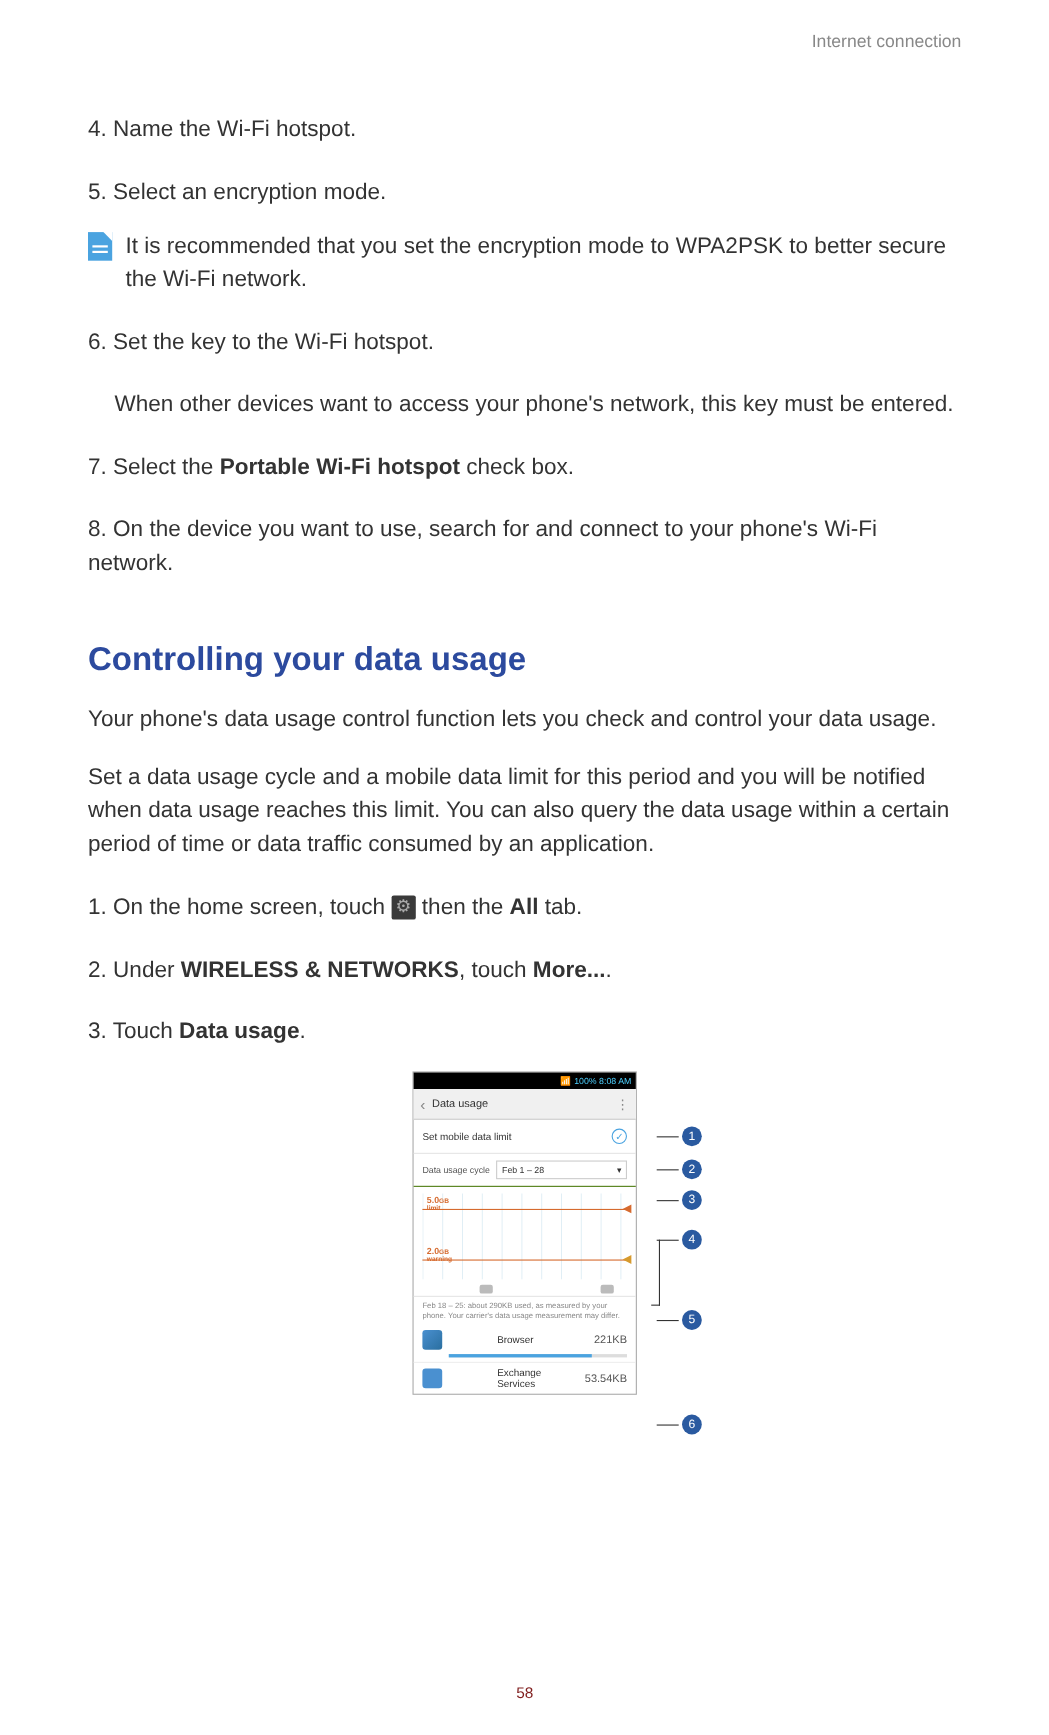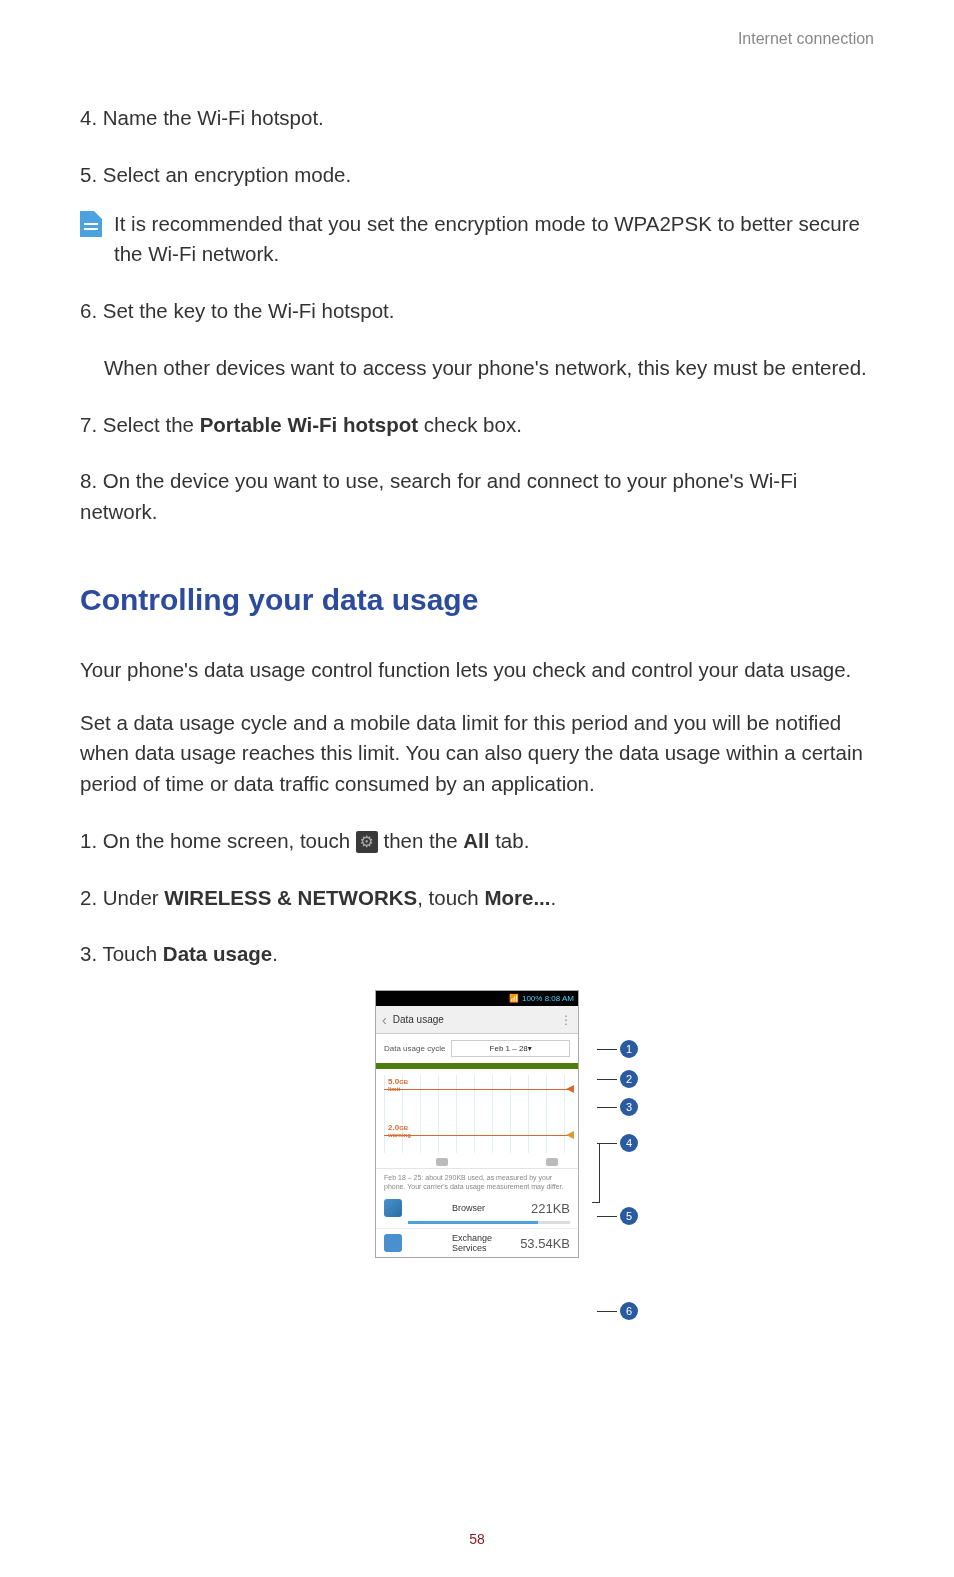--- a/index.html
+++ b/index.html
@@ -64,21 +64,21 @@
     .note-text {
       font-size: 20.5px;
       color: #333;
       line-height: 1.5;
     }
     h2 {
       color: #2c4a9e;
       font-size: 30px;
       font-weight: bold;
       margin-top: 55px;
-      margin-bottom: 38px;
+      margin-bottom: 22px;
     }
     .para {
       font-size: 20.5px;
       color: #333;
       line-height: 1.5;
       margin-bottom: 22px;
     }
     .settings-icon {
       display: inline-block;
       width: 22px;
@@ -170,32 +170,32 @@
       border: 1.5px solid #4aa3e0;
       color: #4aa3e0;
       font-size: 9px;
       text-align: center;
       line-height: 12px;
     }
     .cycle-row {
       display: flex;
       align-items: center;
       padding: 6px 8px;
-      border-bottom: 6px solid #4d7c0f;
+      border-bottom: 1px solid #4d7c0f;
       font-size: 8px;
       color: #555;
       gap: 6px;
     }
     .cycle-select {
       flex: 1;
       border: 1px solid #ccc;
       padding: 3px 4px;
       font-size: 8px;
       display: flex;
-      justify-content: center;
+      justify-content: space-between;
       color: #333;
     }
     .chart-area {
       height: 100px;
       padding: 6px 8px;
       border-bottom: 1px solid #e5e5e5;
       position: relative;
     }
     .chart-grid {
       height: 78px;
@@ -283,21 +283,21 @@
       width: 18px; height: 18px;
       background: linear-gradient(135deg, #4a90d0, #2a6fa0);
       border-radius: 3px;
     }
     .app-icon-e {
       width: 18px; height: 18px;
       background: #4a90d0;
       border-radius: 3px;
     }
     .app-row-name { flex: 1; color: #333; padding-left: 44px; }
-    .app-row-size { color: #555; font-size: 13px; }
+    .app-row-size { color: #555; font-size: 10px; }
     .app-progress {
       height: 3px;
       background: #ddd;
       margin: 0 8px 4px 32px;
       position: relative;
     }
     .app-progress::after {
       content: "";
       position: absolute;
       left: 0; top: 0; bottom: 0;
@@ -388,20 +388,24 @@
     <div class="phone-frame">
       <div class="status-bar">
         <span style="color:#fff">📶 </span><span>100%  8:08 AM</span>
       </div>
       <div class="app-bar">
         <div class="app-bar-left">
           <span class="back-chevron">‹</span>
           <span class="app-title">Data usage</span>
         </div>
         <span class="menu-dots">⋮</span>
+      </div>
+      <div class="row-item">
+        <span>Set mobile data limit</span>
+        <div class="check-circle">✓</div>
       </div>
       <div class="cycle-row">
         <span>Data usage cycle</span>
         <div class="cycle-select">
           <span>Feb 1 – 28</span>
           <span>▾</span>
         </div>
       </div>
       <div class="chart-area">
         <div class="chart-grid">

